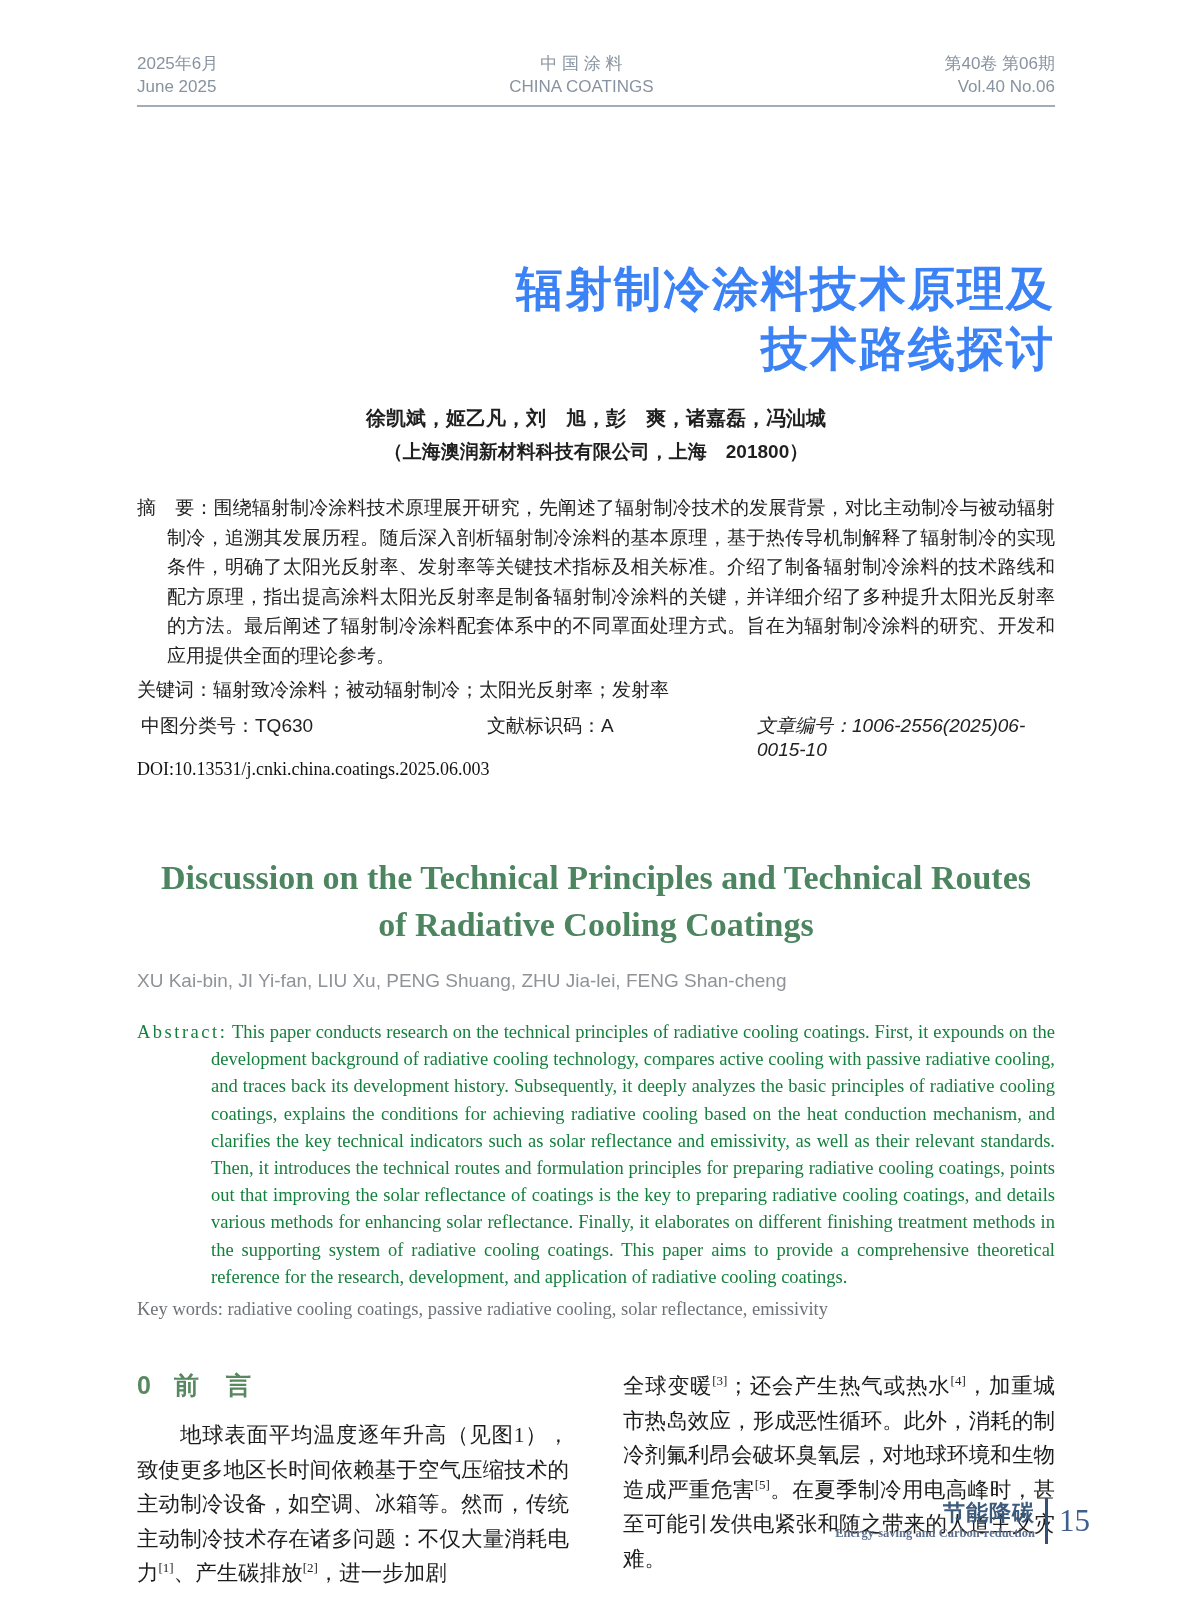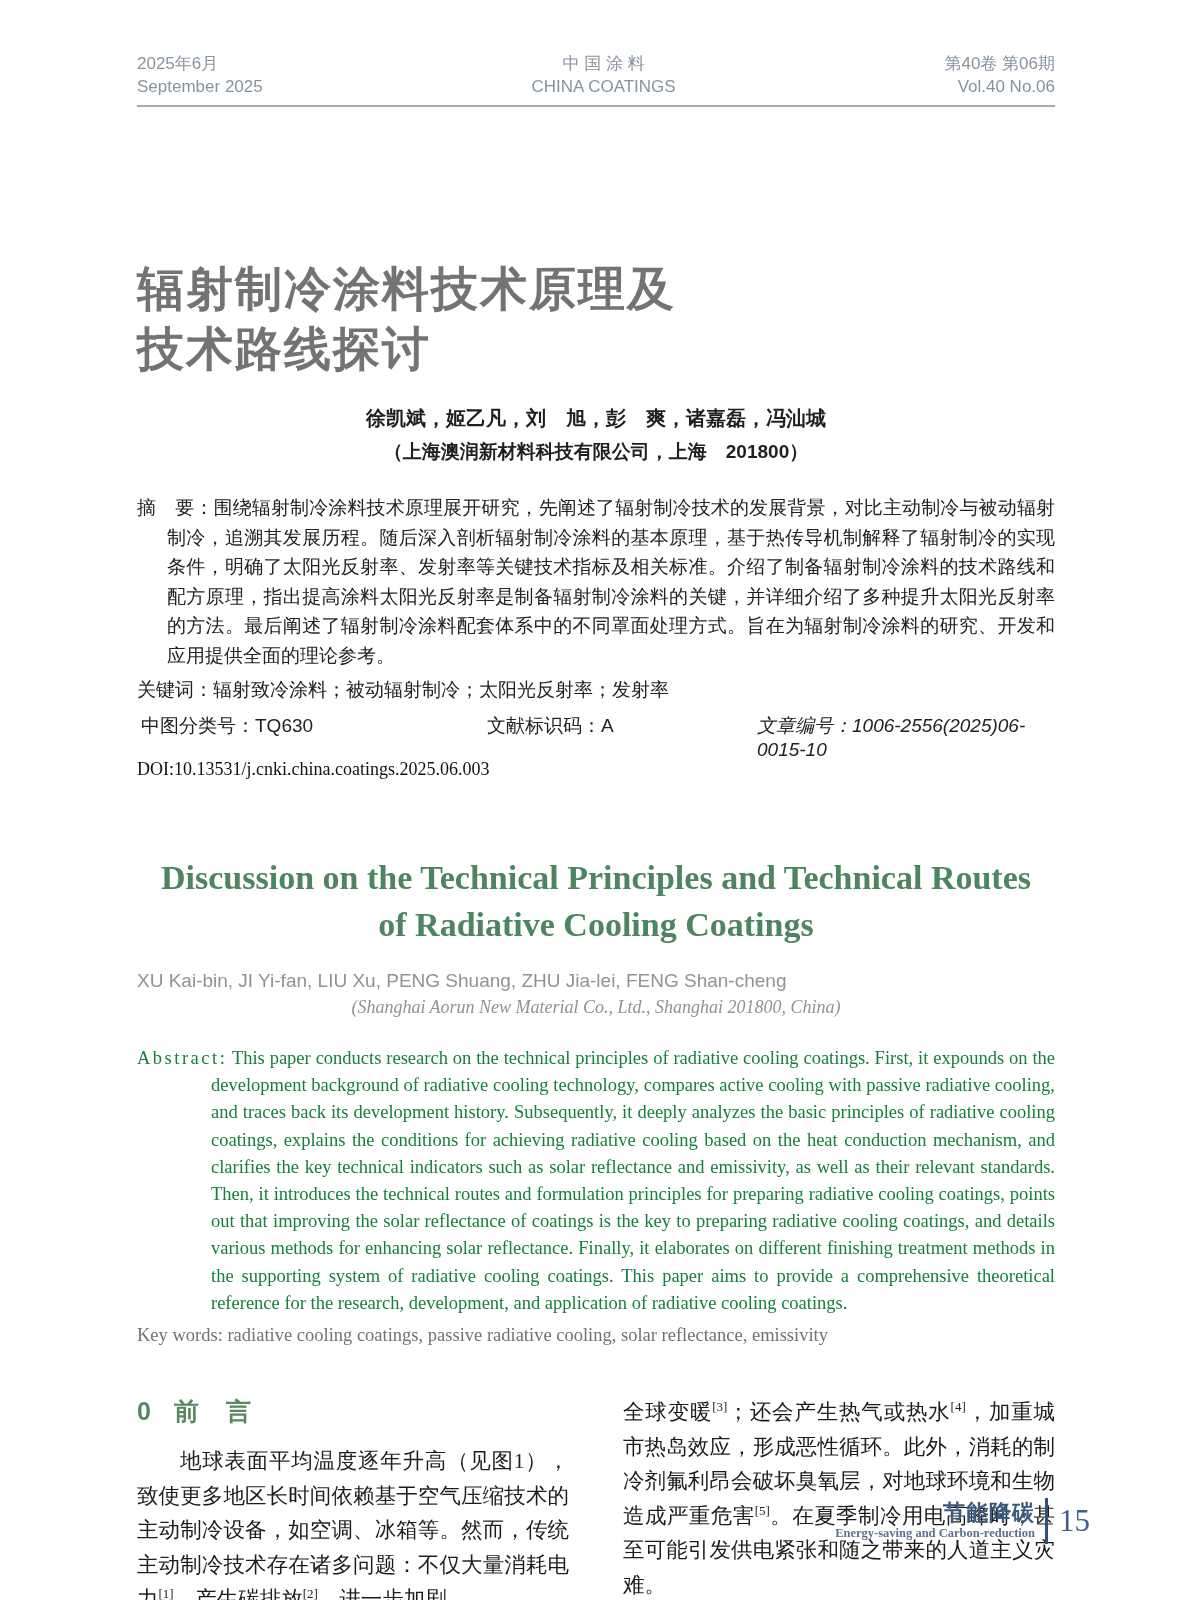--- a/index.html
+++ b/index.html
@@ -22,22 +22,22 @@
     font-size:17px;line-height:23px;
   }
   .jh-left{text-align:left;}
   .jh-center{text-align:center;}
   .jh-right{text-align:right;}
   .header-rule{border:none;border-top:2px solid #a2acb5;margin:7px 0 0 0;}
 
   
   .cn-title{
     margin:152px 0 0 0;
-    text-align:left;
-    color:#737373;
+    text-align:right;
+    color:#3b82f6;
     font-size:47px;line-height:60px;font-weight:bold;
     letter-spacing:2px;
   }
   .cn-authors{margin-top:26px;text-align:center;font-size:20px;font-weight:bold;color:#1f1f1f;}
   .cn-affiliation{margin-top:7px;text-align:center;font-size:19px;font-weight:bold;color:#1f1f1f;}
 
   
   .cn-abstract{
     margin:28px 0 0 0;
     font-size:19px;line-height:29.5px;
@@ -115,21 +115,21 @@
 </style>
 </head>
 <body>
 
 <div class="page">
   <div class="content">
 
     <div class="journal-header">
       <div class="jh-left">
         <div>2025年6月</div>
-        <div>September 2025</div>
+        <div>June 2025</div>
       </div>
       <div class="jh-center">
         <div>中 国 涂 料</div>
         <div>CHINA COATINGS</div>
       </div>
       <div class="jh-right">
         <div>第40卷 第06期</div>
         <div>Vol.40  No.06</div>
       </div>
     </div>
@@ -146,21 +146,20 @@
     <div class="class-row">
       <span class="c1">中图分类号：TQ630</span>
       <span class="c2">文献标识码：A</span>
       <span class="c3">文章编号：1006-2556(2025)06-0015-10</span>
     </div>
 
     <div class="doi-line">DOI:10.13531/j.cnki.china.coatings.2025.06.003</div>
 
     <h2 class="en-title"><span>Discussion on the Technical Principles and Technical Routes</span><br><span>of Radiative Cooling Coatings</span></h2>
     <div class="en-authors">XU Kai-bin, JI Yi-fan, LIU Xu, PENG Shuang, ZHU Jia-lei, FENG Shan-cheng</div>
-    <div class="en-affiliation">(Shanghai Aorun New Material Co., Ltd., Shanghai 201800, China)</div>
 
     <p class="en-abstract"><span class="en-label">Abstract:</span><span> </span><span>This paper conducts research on the technical principles of radiative cooling coatings. First, it expounds on the development background of radiative cooling technology, compares active cooling with passive radiative cooling, and traces back its development history. Subsequently, it deeply analyzes the basic principles of radiative cooling coatings, explains the conditions for achieving radiative cooling based on the heat conduction mechanism, and clarifies the key technical indicators such as solar reflectance and emissivity, as well as their relevant standards. Then, it introduces the technical routes and formulation principles for preparing radiative cooling coatings, points out that improving the solar reflectance of coatings is the key to preparing radiative cooling coatings, and details various methods for enhancing solar reflectance. Finally, it elaborates on different finishing treatment methods in the supporting system of radiative cooling coatings. This paper aims to provide a comprehensive theoretical reference for the research, development, and application of radiative cooling coatings.</span></p>
 
     <p class="en-keywords"><span>Key words:</span><span> </span><span>radiative cooling coatings, passive radiative cooling, solar reflectance, emissivity</span></p>
 
     <div class="body-cols">
       <div class="col col-left">
         <h3 class="section-heading"><span class="sec-no">0</span><span>前　言</span></h3>
         <p class="body-par indent">地球表面平均温度逐年升高（见图1），致使更多地区长时间依赖基于空气压缩技术的主动制冷设备，如空调、冰箱等。然而，传统主动制冷技术存在诸多问题：不仅大量消耗电力<sup>[1]</sup>、产生碳排放<sup>[2]</sup>，进一步加剧</p>
       </div>

